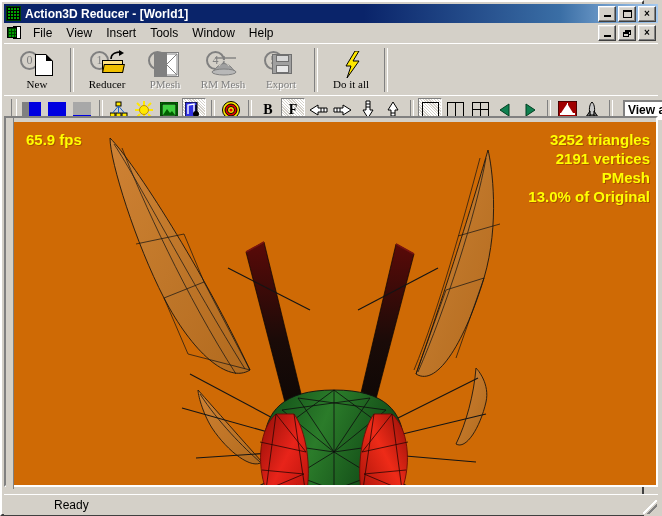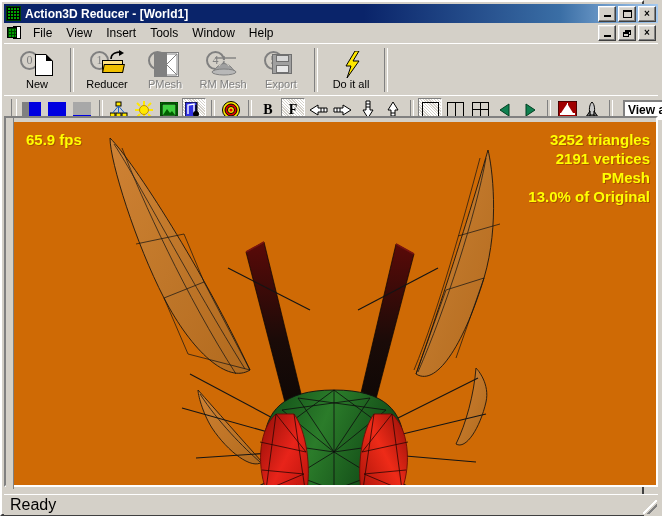--- a/index.html
+++ b/index.html
@@ -74,21 +74,21 @@
     background:#d4d0c8;
     border-top:1px solid #ffffff;
     display:flex;align-items:stretch;
   }
   .tb1 .inner{display:flex;align-items:flex-start;padding:2px 0 0 4px;}
   .tbtn{
     width:58px;height:46px;position:relative;
     display:flex;flex-direction:column;align-items:center;justify-content:flex-start;
     padding-top:3px;box-sizing:border-box;background:transparent;border:1px solid transparent;
   }
-  .tbtn .lbl{font-size:11px;color:#000;margin-top:1px;line-height:11px;white-space:nowrap;}
+  .tbtn .lbl{font-size:11px;color:#000;margin-top:1px;line-height:11px;white-space:nowrap;font-family:Liberation Serif, serif;}
   .tbtn.dis .lbl{color:#808080;text-shadow:1px 1px 0 #ffffff;}
   .ticon{width:34px;height:28px;position:relative;}
   .vsep{width:2px;height:44px;margin:2px 4px 0 4px;border-left:1px solid #808080;border-right:1px solid #ffffff;}
 
   
   .numc{
     position:absolute;left:0;top:1px;width:19px;height:19px;border-radius:50%;
     border:2px solid #808080;box-sizing:border-box;
     color:#808080;font-size:12px;font-weight:normal;
     display:flex;align-items:center;justify-content:center;
@@ -168,21 +168,21 @@
   .ov-fps{left:12px;top:8px;}
   .ov-stats{right:6px;top:8px;text-align:right;}
 
   
   .statusbar{
     position:absolute;left:2px;top:492px;width:654px;height:20px;
     background:#d4d0c8;
     border-top:1px solid #ffffff;
     display:flex;align-items:center;
   }
-  .status-text{font-size:16px;color:#000;padding-left:6px;}
+  .status-text{font-size:12px;color:#000;padding-left:6px;margin-left:44px;}
   .grip{
     position:absolute;right:1px;bottom:1px;width:14px;height:14px;
     background:
       linear-gradient(135deg,transparent 45%,#ffffff 45%,#ffffff 55%,transparent 55%),
       linear-gradient(135deg,transparent 62%,#808080 62%,#808080 72%,transparent 72%);
   }
 </style>
 </head>
 <body>
 

